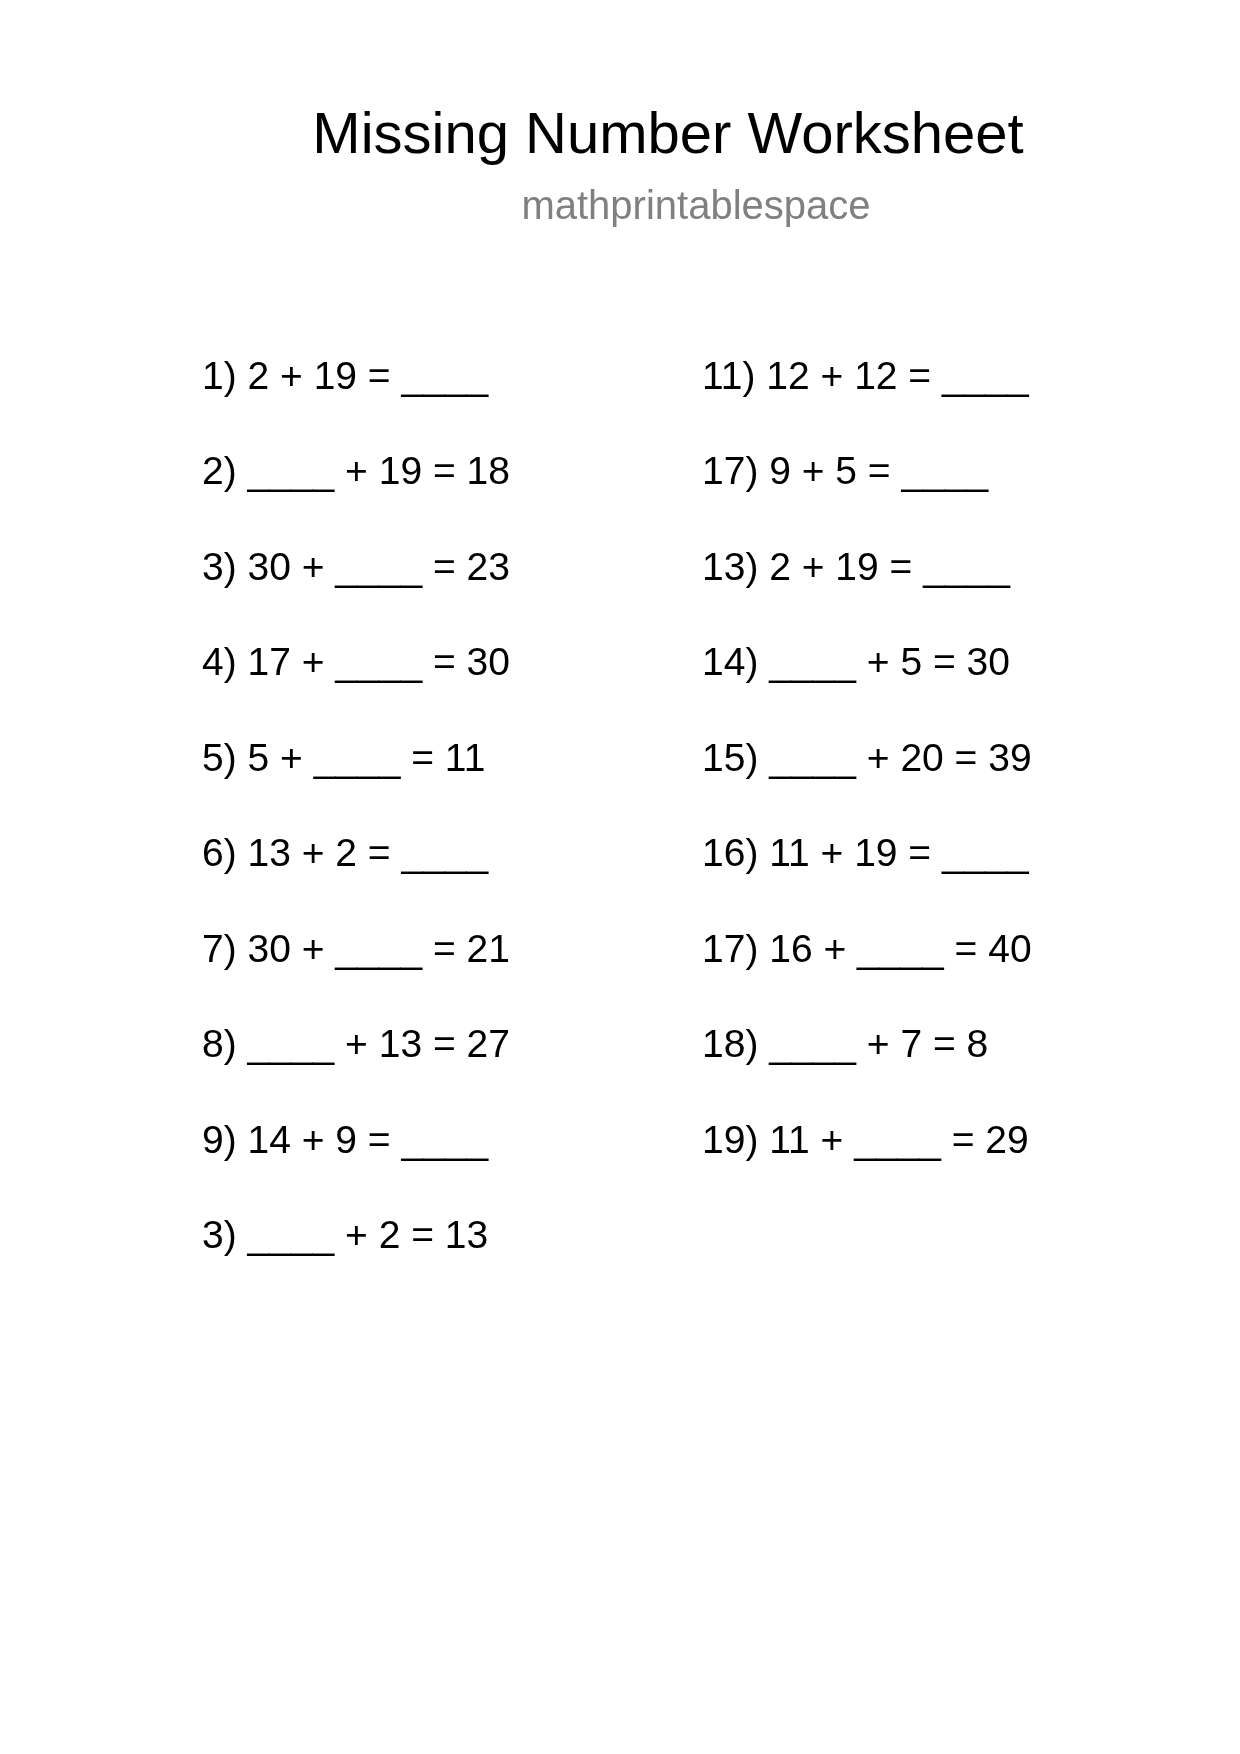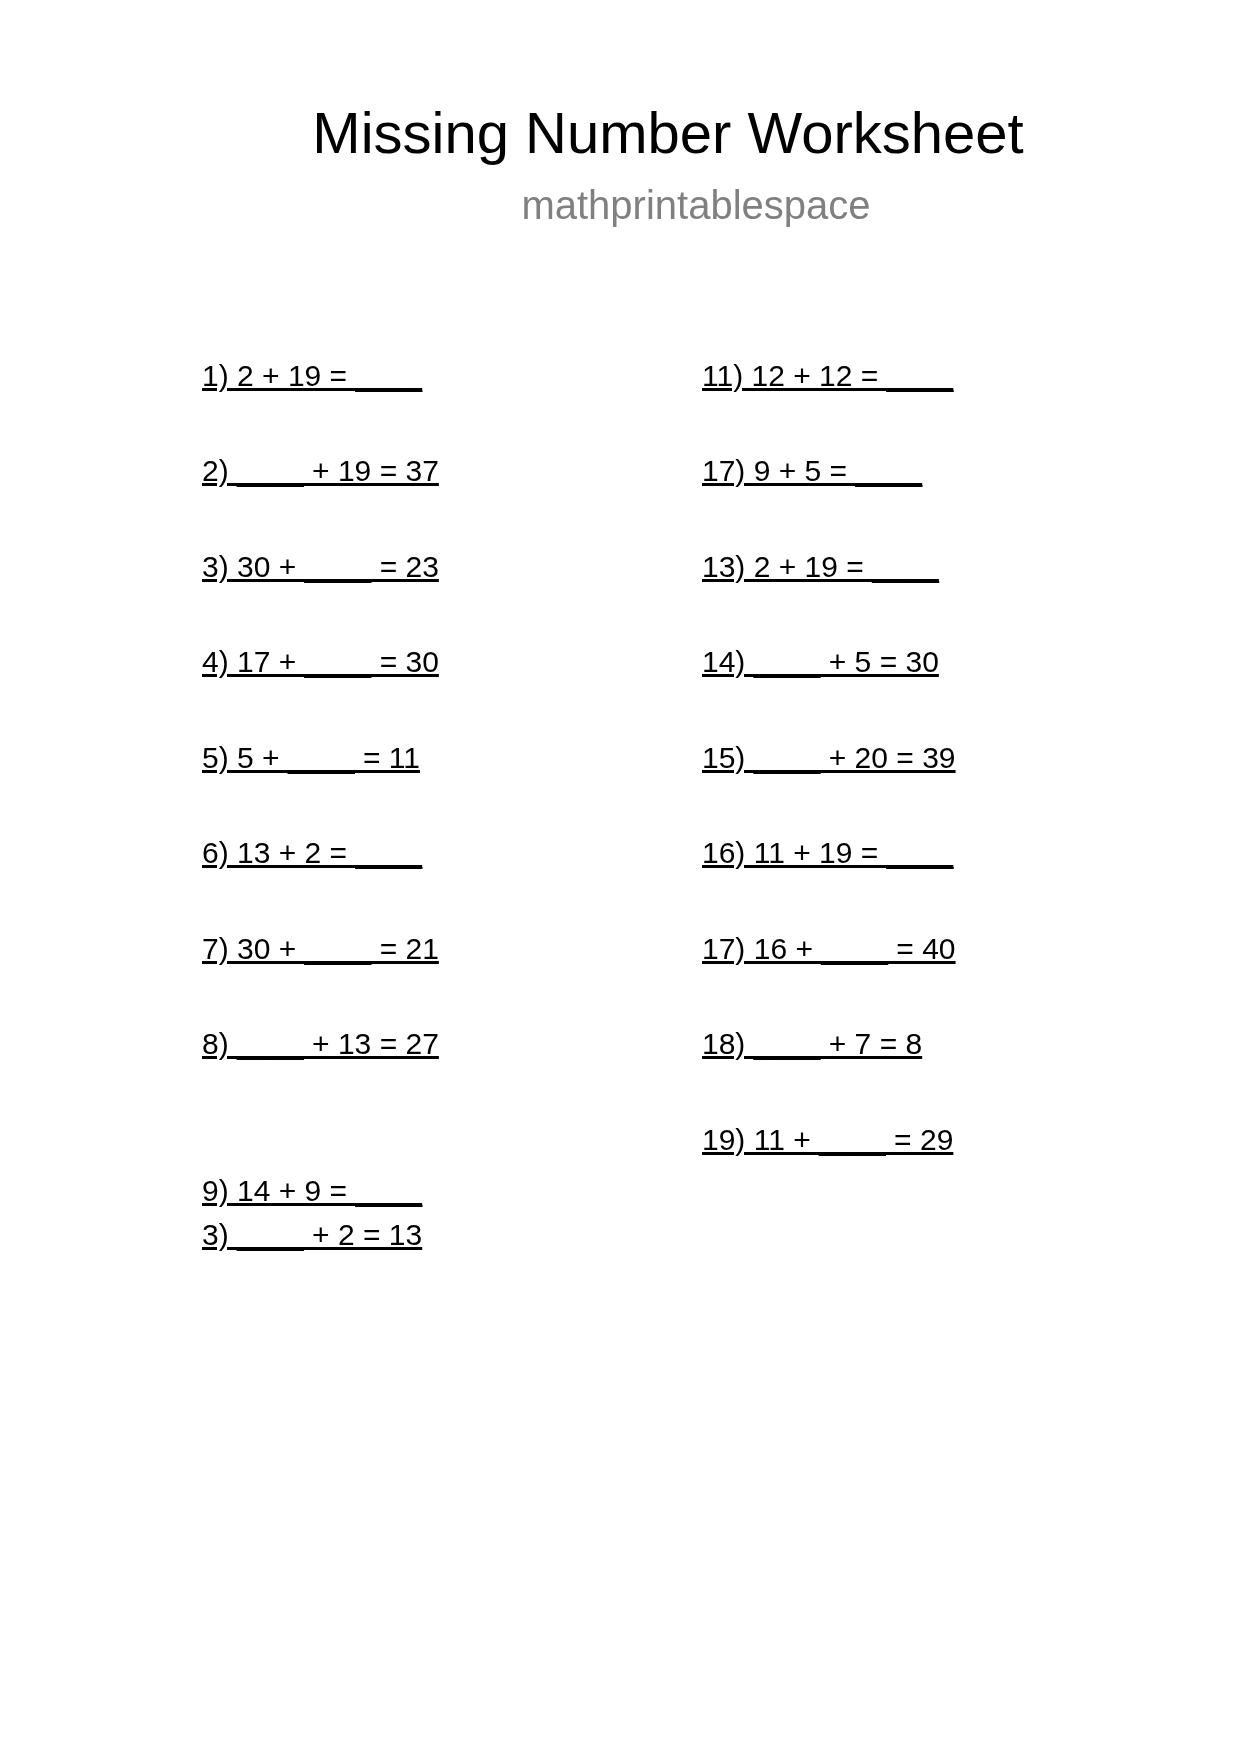--- a/index.html
+++ b/index.html
@@ -5,38 +5,38 @@
   html, body { margin: 0; padding: 0; background: #ffffff; }
   body { width: 1240px; height: 1754px; position: relative; overflow: hidden;
          font-family: "Liberation Sans", sans-serif; color: #000; }
   .title { position: absolute; left: 0; width: 1336px; top: 100px; text-align: center;
            font-size: 58px; line-height: 66px; white-space: nowrap; }
   .subtitle { position: absolute; left: 0; width: 1392px; top: 180px; text-align: center;
               font-size: 40px; line-height: 50px; color: #808080; white-space: nowrap; }
   .col { position: absolute; top: 0; }
   .col-left { left: 202px; }
   .col-right { left: 702px; }
-  .problem { position: absolute; left: 0; font-size: 30px; line-height: 48px; white-space: nowrap; text-decoration: underline; }
+  .problem { position: absolute; left: 0; font-size: 39px; line-height: 48px; white-space: nowrap; }
 </style>
 </head>
 <body>
 
 <div class="title">Missing Number Worksheet</div>
 <div class="subtitle">mathprintablespace</div>
 
 <div class="col col-left">
   <div class="problem" style="top:352px">1) 2 + 19 = ____</div>
-  <div class="problem" style="top:447px">2) ____ + 19 = 37</div>
+  <div class="problem" style="top:447px">2) ____ + 19 = 18</div>
   <div class="problem" style="top:543px">3) 30 + ____ = 23</div>
   <div class="problem" style="top:638px">4) 17 + ____ = 30</div>
   <div class="problem" style="top:734px">5) 5 + ____ = 11</div>
   <div class="problem" style="top:829px">6) 13 + 2 = ____</div>
   <div class="problem" style="top:925px">7) 30 + ____ = 21</div>
   <div class="problem" style="top:1020px">8) ____ + 13 = 27</div>
-  <div class="problem" style="top:1167px">9) 14 + 9 = ____</div>
+  <div class="problem" style="top:1116px">9) 14 + 9 = ____</div>
   <div class="problem" style="top:1211px">3) ____ + 2 = 13</div>
 </div>
 
 <div class="col col-right">
   <div class="problem" style="top:352px">11) 12 + 12 = ____</div>
   <div class="problem" style="top:447px">17) 9 + 5 = ____</div>
   <div class="problem" style="top:543px">13) 2 + 19 = ____</div>
   <div class="problem" style="top:638px">14) ____ + 5 = 30</div>
   <div class="problem" style="top:734px">15) ____ + 20 = 39</div>
   <div class="problem" style="top:829px">16) 11 + 19 = ____</div>

